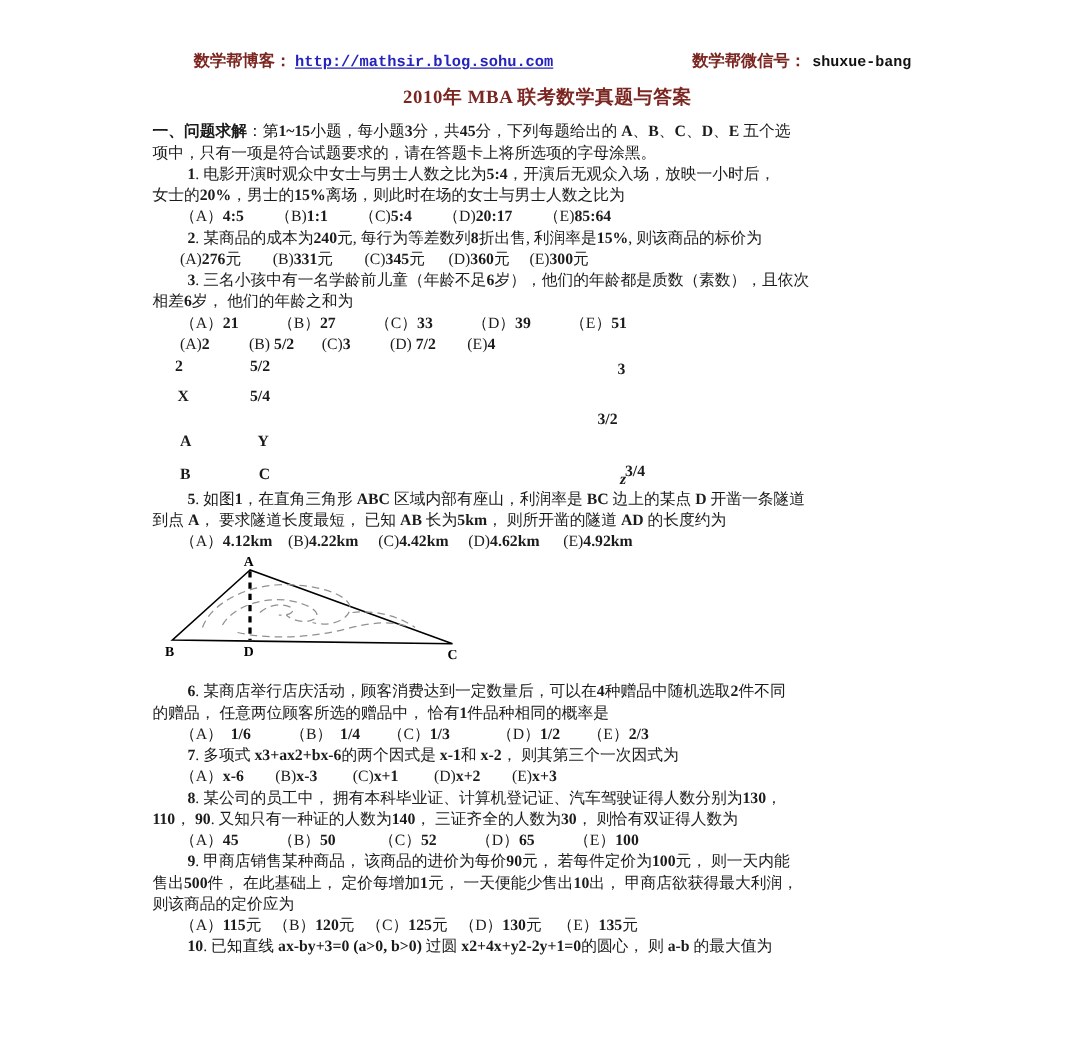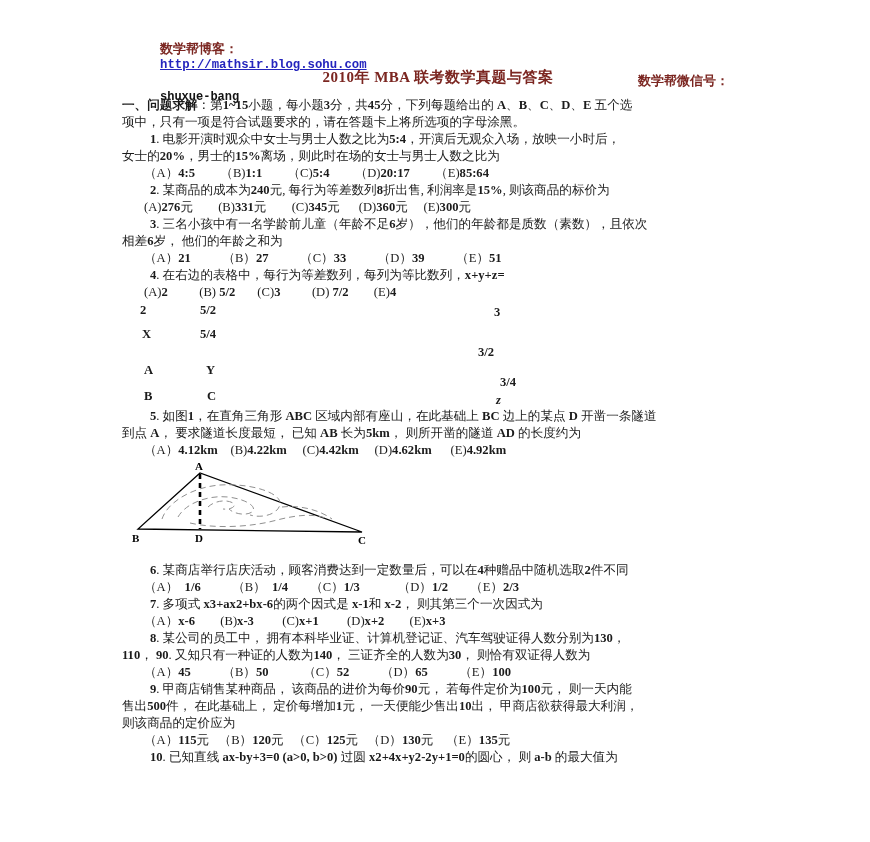--- a/index.html
+++ b/index.html
@@ -4,21 +4,21 @@
 <style>
   html,body{margin:0;padding:0;}
   body{
     width:870px;height:842px;background:#ffffff;
     font-family:"Liberation Serif","DejaVu Serif",serif;
     color:#1b1b1b;overflow:hidden;
   }
   .page{position:relative;padding:40px 0 0 122px;width:632px;}
   
   .hdr{display:flex;align-items:baseline;margin-left:33px;width:574px;
-       font-size:13px;font-weight:bold;height:18px;flex-direction:column;}
+       font-size:13px;font-weight:bold;height:18px;}
   .hdr .lbl{color:#7b2621;}
   .hdr .url{font-family:"Liberation Mono","DejaVu Sans Mono",monospace;
             color:#2424bd;text-decoration:underline;margin-left:3px;font-size:12.3px;}
   .hdr .wx{margin-left:auto;color:#7b2621;}
   .hdr .wxid{font-family:"Liberation Mono","DejaVu Sans Mono",monospace;
              margin-left:5px;color:#111;font-size:12px;}
   
   .title{text-align:center;font-size:15px;font-weight:bold;color:#7b2621;
          margin-top:10px;height:22px;letter-spacing:0.5px;}
   
@@ -53,41 +53,40 @@
       <div class="line"><span class="b">一、问题求解</span><span>：第</span><span class="b">1~15</span><span>小题，每小题</span><span class="b">3</span><span>分，共</span><span class="b">45</span><span>分，下列每题给出的 </span><span class="b">A</span><span>、</span><span class="b">B</span><span>、</span><span class="b">C</span><span>、</span><span class="b">D</span><span>、</span><span class="b">E</span><span> 五个选</span></div>
       <div class="line"><span>项中，只有一项是符合试题要求的，请在答题卡上将所选项的字母涂黑。</span></div>
       <div class="line indent"><span class="b">1</span><span>. 电影开演时观众中女士与男士人数之比为</span><span class="b">5:4</span><span>，开演后无观众入场，放映一小时后，</span></div>
       <div class="line"><span>女士的</span><span class="b">20%</span><span>，男士的</span><span class="b">15%</span><span>离场，则此时在场的女士与男士人数之比为</span></div>
       <div class="line opts"><span>（A）</span><span class="b">4:5</span><span>        （B)</span><span class="b">1:1</span><span>        （C)</span><span class="b">5:4</span><span>        （D)</span><span class="b">20:17</span><span>        （E)</span><span class="b">85:64</span></div>
       <div class="line indent"><span class="b">2</span><span>. 某商品的成本为</span><span class="b">240</span><span>元, 每行为等差数列</span><span class="b">8</span><span>折出售, 利润率是</span><span class="b">15%</span><span>, 则该商品的标价为</span></div>
       <div class="line opts"><span>(A)</span><span class="b">276</span><span>元        (B)</span><span class="b">331</span><span>元        (C)</span><span class="b">345</span><span>元      (D)</span><span class="b">360</span><span>元     (E)</span><span class="b">300</span><span>元</span></div>
       <div class="line indent"><span class="b">3</span><span>. 三名小孩中有一名学龄前儿童（年龄不足</span><span class="b">6</span><span>岁），他们的年龄都是质数（素数），且依次</span></div>
       <div class="line"><span>相差</span><span class="b">6</span><span>岁， 他们的年龄之和为</span></div>
       <div class="line opts"><span>（A）</span><span class="b">21</span><span>          （B）</span><span class="b">27</span><span>          （C）</span><span class="b">33</span><span>          （D）</span><span class="b">39</span><span>          （E）</span><span class="b">51</span></div>
-      <div class="line indent"><span class="b">4</span><span>. 在右边的表格中，每行为等差数列，每列为等比数列，</span><span class="b">x+y+z=</span></div>
       <div class="line opts"><span>(A)</span><span class="b">2</span><span>          (B) </span><span class="b">5/2</span><span>       (C)</span><span class="b">3</span><span>          (D) </span><span class="b">7/2</span><span>        (E)</span><span class="b">4</span></div>
     </div>
 
   <div id="q4-table">
       <span class="cell" style="left: 18px; top: 2px;">2</span>
       <span class="cell" style="left: 78px; top: 2px;">5/2</span>
       <span class="cell" style="left: 372px; top: 4px;">3</span>
       <span class="cell" style="left: 20px; top: 26px;">X</span>
       <span class="cell" style="left: 78px; top: 26px;">5/4</span>
       <span class="cell" style="left: 356px; top: 44px;">3/2</span>
       <span class="cell" style="left: 22px; top: 62px;">A</span>
       <span class="cell" style="left: 84px; top: 62px;">Y</span>
-      <span class="cell" style="left: 378px; top: 74px; text-align: center;">3/4</span>
+      <span class="cell" style="left: 378px; top: 86px; text-align: center;">3/4</span>
       <span class="cell" style="left: 22px; top: 88px;">B</span>
       <span class="cell" style="left: 85px; top: 88px;">C</span>
       <span class="cell it" style="left: 374px; top: 92px;">z</span>
     </div>
 
   <div class="lines" id="lines-b">
-      <div class="line indent"><span class="b">5</span><span>. 如图</span><span class="b">1</span><span>，在直角三角形 </span><span class="b">ABC</span><span> 区域内部有座山，在此基础上 </span><span class="b">BC</span><span> 边上的某点 </span><span class="b">D</span><span> 开凿一条隧道</span></div>
+      <div class="line indent"><span class="b">5</span><span>. 如图</span><span class="b">1</span><span>，在直角三角形 </span><span class="b">ABC</span><span> 区域内部有座山，利润率是 </span><span class="b">BC</span><span> 边上的某点 </span><span class="b">D</span><span> 开凿一条隧道</span></div>
       <div class="line"><span>到点 </span><span class="b">A</span><span>， 要求隧道长度最短， 已知 </span><span class="b">AB</span><span> 长为</span><span class="b">5km</span><span>， 则所开凿的隧道 </span><span class="b">AD</span><span> 的长度约为</span></div>
       <div class="line opts"><span>（A）</span><span class="b">4.12km</span><span>    (B)</span><span class="b">4.22km</span><span>     (C)</span><span class="b">4.42km</span><span>     (D)</span><span class="b">4.62km</span><span>      (E)</span><span class="b">4.92km</span></div>
     </div>
 
   <div class="figure">
     <svg width="240" height="92" viewBox="0 0 240 92">
 
       <polygon points="68,12 6,68 230,71" fill="none" stroke="#000" stroke-width="1.3"></polygon>
 
       <line x1="68" y1="13" x2="68" y2="68" stroke="#000" stroke-width="2.6" stroke-dasharray="5,4"></line>
@@ -102,20 +101,21 @@
 
       <text x="63" y="9" font-size="11" font-weight="bold">A</text>
       <text x="0" y="81" font-size="11" font-weight="bold">B</text>
       <text x="63" y="81" font-size="11" font-weight="bold">D</text>
       <text x="226" y="83" font-size="11" font-weight="bold">C</text>
     </svg>
   </div>
 
   <div class="lines" id="lines-c">
       <div class="line indent"><span class="b">6</span><span>. 某商店举行店庆活动，顾客消费达到一定数量后，可以在</span><span class="b">4</span><span>种赠品中随机选取</span><span class="b">2</span><span>件不同</span></div>
+      <div class="line"><span>的赠品， 任意两位顾客所选的赠品中， 恰有</span><span class="b">1</span><span>件品种相同的概率是</span></div>
       <div class="line opts"><span>（A）  </span><span class="b">1/6</span><span>          （B）  </span><span class="b">1/4</span><span>       （C）</span><span class="b">1/3</span><span>            （D）</span><span class="b">1/2</span><span>       （E）</span><span class="b">2/3</span></div>
       <div class="line indent"><span class="b">7</span><span>. 多项式 </span><span class="b">x3+ax2+bx-6</span><span>的两个因式是 </span><span class="b">x-1</span><span>和 </span><span class="b">x-2</span><span>， 则其第三个一次因式为</span></div>
       <div class="line opts"><span>（A）</span><span class="b">x-6</span><span>        (B)</span><span class="b">x-3</span><span>         (C)</span><span class="b">x+1</span><span>         (D)</span><span class="b">x+2</span><span>        (E)</span><span class="b">x+3</span></div>
       <div class="line indent"><span class="b">8</span><span>. 某公司的员工中， 拥有本科毕业证、计算机登记证、汽车驾驶证得人数分别为</span><span class="b">130</span><span>，</span></div>
       <div class="line"><span class="b">110</span><span>， </span><span class="b">90</span><span>. 又知只有一种证的人数为</span><span class="b">140</span><span>， 三证齐全的人数为</span><span class="b">30</span><span>， 则恰有双证得人数为</span></div>
       <div class="line opts"><span>（A）</span><span class="b">45</span><span>          （B）</span><span class="b">50</span><span>           （C）</span><span class="b">52</span><span>          （D）</span><span class="b">65</span><span>          （E）</span><span class="b">100</span></div>
       <div class="line indent"><span class="b">9</span><span>. 甲商店销售某种商品， 该商品的进价为每价</span><span class="b">90</span><span>元， 若每件定价为</span><span class="b">100</span><span>元， 则一天内能</span></div>
       <div class="line"><span>售出</span><span class="b">500</span><span>件， 在此基础上， 定价每增加</span><span class="b">1</span><span>元， 一天便能少售出</span><span class="b">10</span><span>出， 甲商店欲获得最大利润，</span></div>
       <div class="line"><span>则该商品的定价应为</span></div>
       <div class="line opts"><span>（A）</span><span class="b">115</span><span>元   （B）</span><span class="b">120</span><span>元   （C）</span><span class="b">125</span><span>元   （D）</span><span class="b">130</span><span>元    （E）</span><span class="b">135</span><span>元</span></div>

